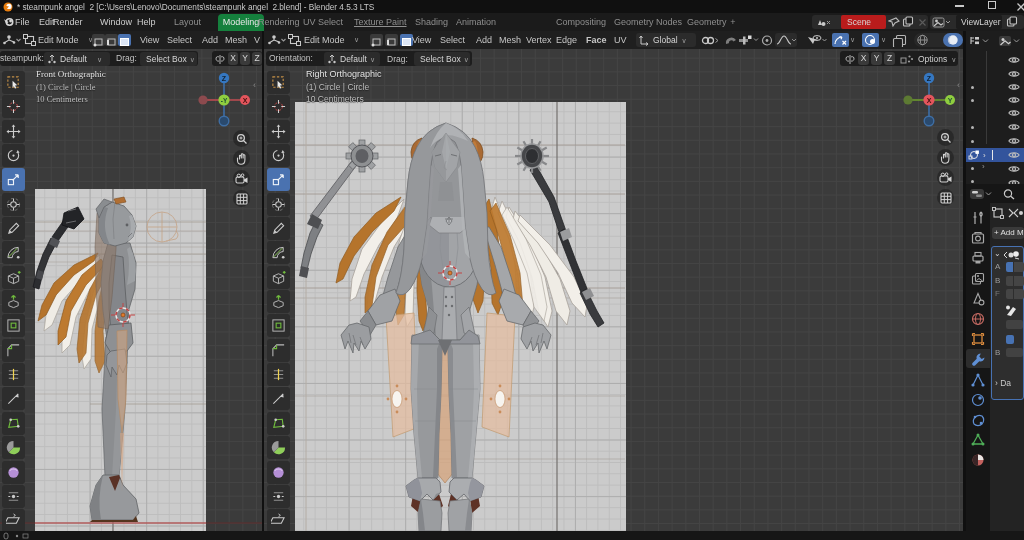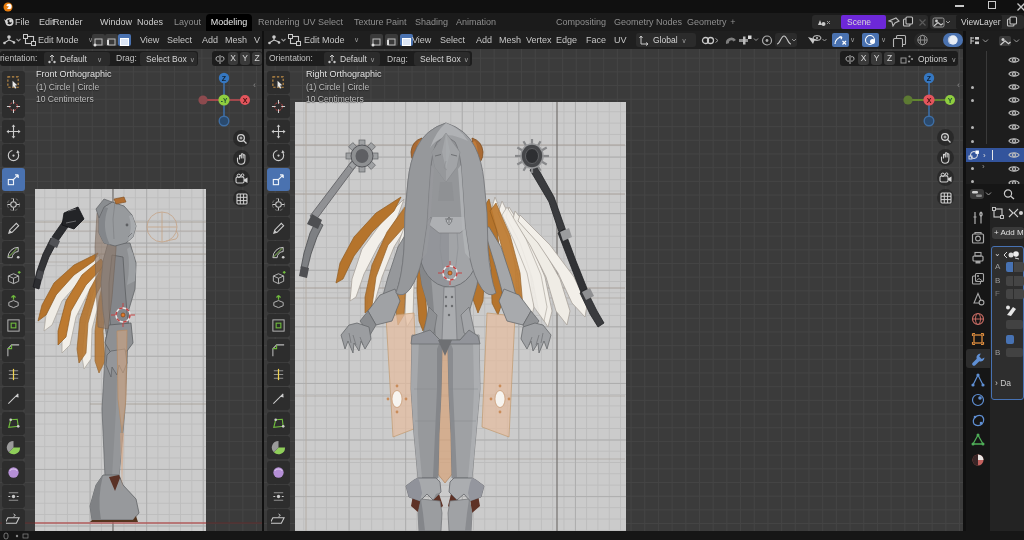--- a/index.html
+++ b/index.html
@@ -2,21 +2,21 @@
 <html><head><meta charset="utf-8">
 <style>
 *{margin:0;padding:0;box-sizing:border-box;}
 html,body{width:1024px;height:540px;overflow:hidden;background:#101010;}
 body{font-family:"Liberation Sans",sans-serif;position:relative;}
 .abs{position:absolute;}
 #titlebar{left:0;top:0;width:1024px;height:13px;background:#101010;color:#c9c9c9;font-size:9px;}
 #menubar{left:0;top:13px;width:1024px;height:18px;background:#1b1b1b;}
 .mi{position:absolute;top:0;height:18px;line-height:18px;color:#cecece;font-size:9px;}
 .tab{position:absolute;top:1px;height:17px;line-height:17px;color:#8f8f8f;font-size:9px;text-align:center;white-space:nowrap;}
-.tab.act{background:#000000;color:#e8e8e8;border-radius:4px 4px 0 0;}
+.tab.act{background:#15803d;color:#e8e8e8;border-radius:4px 4px 0 0;margin-left:12px;}
 .mi,.hm,.ts,.vtext{white-space:nowrap;}
 .hdr{background:#1f1f1f;height:18px;top:31px;}
 .hm{position:absolute;top:0;height:18px;line-height:18px;color:#c6c6c6;font-size:9px;}
 .pill{position:absolute;background:#2b2b2b;border-radius:3px;color:#d6d6d6;font-size:8.5px;}
 .tgl{position:absolute;top:3px;width:13px;height:12px;background:#3a3a3a;border-radius:2px;}
 .tgl.b{background:#4a72b0;}
 #vpL{left:0;top:49px;width:262px;height:482px;overflow:hidden;background-color:#3b3b3b;background-image:linear-gradient(#444 1px,transparent 1px),linear-gradient(90deg,#444 1px,transparent 1px);background-size:13.7px 13.7px;background-position:-4px -5px;}
 #vpR{left:264px;top:49px;width:699px;height:482px;overflow:hidden;background-color:#3b3b3b;background-image:linear-gradient(#444 1px,transparent 1px),linear-gradient(90deg,#444 1px,transparent 1px);background-size:13.7px 13.7px;background-position:-3px -5px;}
 .paper{position:absolute;background-color:#cbcbcb;
 background-image:linear-gradient(#adadad 1px,transparent 1px),linear-gradient(90deg,#adadad 1px,transparent 1px),linear-gradient(#bdbdbd 1px,transparent 1px),linear-gradient(90deg,#bdbdbd 1px,transparent 1px);
@@ -38,59 +38,60 @@
 .arr{position:absolute;color:#9a9a9a;font-size:8px;}
 </style></head>
 <body>
 
 <div class="abs" id="titlebar">
 <svg class="abs" style="left:3px;top:2px" width="10" height="10" viewBox="0 0 10 10">
       <circle cx="5" cy="5" r="4.5" fill="#e87d0d"></circle>
       <circle cx="6" cy="4.4" r="2.6" fill="#fff"></circle>
       <path d="M1 3.5 L6 4.5 L4 6.5 Z" fill="#e87d0d"></path>
     </svg>
+<div class="abs" style="left:17px;top:1.5px;font-size:8.3px;letter-spacing:-0.05px;">* steampunk angel&nbsp; 2 [C:\Users\Lenovo\Documents\steampunk angel&nbsp; 2.blend] - Blender 4.5.3 LTS</div>
 <div class="abs" style="left:955px;top:5px;width:9px;height:1.5px;background:#c9c9c9;"></div>
 <div class="abs" style="left:988px;top:1px;width:8px;height:8px;border:1.5px solid #c9c9c9;"></div>
 <svg class="abs" style="left:1017px;top:3px" width="8" height="8" viewBox="0 0 8 8">
       <path d="M0.5 0.5 L7.5 7.5 M7.5 0.5 L0.5 7.5" stroke="#c9c9c9" stroke-width="1.3"></path>
     </svg>
 </div>
 
 <div class="abs" id="menubar">
 <svg class="abs" style="left:3px;top:3px" width="13" height="12" viewBox="0 0 13 12">
       <circle cx="6.5" cy="6" r="3.2" fill="none" stroke="#d8d8d8" stroke-width="1.6"></circle>
       <path d="M1 3.2 L5.5 6 L3.4 8 Z" fill="#d8d8d8"></path>
       <circle cx="7.6" cy="5" r="1.4" fill="#d8d8d8"></circle>
     </svg>
 <div class="mi" style="left:15px;">File</div>
 <div class="mi" style="left:39px;">Edit</div>
 <div class="mi" style="left:53px;">Render</div>
 <div class="mi" style="left:100px;">Window</div>
-<div class="mi" style="left:137px;">Nodes</div>
+<div class="mi" style="left:137px;">Help</div>
 <div class="tab" style="left:174px;width:25px;">Layout</div>
 <div class="tab act" style="left:206px;width:46px;">Modeling</div>
 <div class="tab" style="left:258px;width:34px;">Rendering</div>
 <div class="tab" style="left:303px;width:40px;">UV Select</div>
-<div class="tab" style="left:354px;width:49px;">Texture Paint</div>
+<div class="tab" style="left:354px;width:49px;text-decoration:underline;">Texture Paint</div>
 <div class="tab" style="left:415px;width:33px;">Shading</div>
 <div class="tab" style="left:456px;width:39px;">Animation</div>
 <div class="tab" style="left:507px;width:38px;margin-top:19px;">Rendering</div>
 <div class="tab" style="left:556px;width:47px;">Compositing</div>
 <div class="tab" style="left:614px;width:62px;">Geometry Nodes</div>
 <div class="tab" style="left:687px;width:33px;">Geometry</div>
 <div class="tab" style="left:728px;width:10px;">+</div>
 
 <div class="abs" style="left:812px;top:2px;width:116px;height:14px;background:#2a2a2a;border-radius:3px;"></div>
 <div class="abs" style="left:930px;top:2px;width:94px;height:14px;background:#2a2a2a;border-radius:3px;"></div>
 <svg class="abs" style="left:815px;top:4px" width="16" height="11" viewBox="0 0 16 11">
       <path d="M3 8 L5 3 L7 8 Z" fill="#c9c9c9"></path>
       <circle cx="8.5" cy="7" r="2" fill="#c9c9c9"></circle>
       <path d="M12 4 l3 3 m0 -3 l-3 3" stroke="#999" stroke-width="1"></path>
     </svg>
-<div class="abs" style="left:841px;top:2px;width:45px;height:14px;background:#6d28d9;border-radius:2px;color:#d6d6d6;font-size:8.5px;line-height:14px;text-indent:6px;">Scene</div>
+<div class="abs" style="left:841px;top:2px;width:45px;height:14px;background:#b91c1c;border-radius:2px;color:#d6d6d6;font-size:8.5px;line-height:14px;text-indent:6px;">Scene</div>
 <svg class="abs" style="left:888px;top:4px" width="12" height="10" viewBox="0 0 12 10">
       <path d="M8 1 L11 4 L7 6 L5 9 L4 5 L1 4 Z" fill="none" stroke="#b9b9b9" stroke-width="1.1"></path>
     </svg>
 <svg class="abs" style="left:902px;top:3px" width="12" height="11" viewBox="0 0 12 11">
       <rect x="1.5" y="3" width="6.5" height="7" rx="1" fill="none" stroke="#c2c2c2" stroke-width="1.1"></rect>
       <rect x="4" y="1" width="6.5" height="7" rx="1" fill="#1b1b1b" stroke="#c2c2c2" stroke-width="1.1"></rect>
     </svg>
 <svg class="abs" style="left:919px;top:6px" width="7" height="7" viewBox="0 0 7 7">
       <path d="M0.5 0.5 L6.5 6.5 M6.5 0.5 L0.5 6.5" stroke="#5c5c5c" stroke-width="1.1"></path>
     </svg>
@@ -164,21 +165,21 @@
       </svg></div>
  <div class="tgl b" style="left:136px;"><svg width="13" height="12" viewBox="0 0 13 12">
         <rect x="2.5" y="2.5" width="8" height="7" fill="#dce6f5" stroke="#fff" stroke-width="1"></rect>
       </svg></div>
  <div class="hm" style="left:148px;">View</div>
  <div class="hm" style="left:176px;">Select</div>
  <div class="hm" style="left:212px;">Add</div>
  <div class="hm" style="left:235px;">Mesh</div>
  <div class="hm" style="left:262px;">Vertex</div>
  <div class="hm" style="left:292px;">Edge</div>
- <div class="hm" style="left:322px;">Face</div>
+ <div class="hm" style="left:322px;font-weight:bold;">Face</div>
  <div class="hm" style="left:350px;">UV</div>
  <div class="pill" style="left:372px;top:2px;width:60px;height:14px;line-height:14px;">
    <svg style="position:absolute;left:3px;top:1.5px" width="11" height="11" viewBox="0 0 11 11">
         <path d="M2 1 v8 h7 M2 1 l-1.5 2 M2 1 l1.5 2 M9 9 l-2 -1.5 M9 9 l-2 1.5" stroke="#c9c9c9" stroke-width="1" fill="none"></path>
       </svg>
    <span style="margin-left:17px;">Global</span><span style="color:#9a9a9a;font-size:7px;margin-left:4px;">∨</span></div>
  <svg class="abs" style="left:437px;top:4px" width="20" height="11" viewBox="0 0 20 11">
       <circle cx="4.5" cy="5.5" r="3" fill="none" stroke="#c9c9c9" stroke-width="1.3"></circle>
       <circle cx="9.5" cy="5.5" r="3" fill="none" stroke="#c9c9c9" stroke-width="1.3"></circle>
       <path d="M14.5 3.5 l2.5 2 l-2.5 2" stroke="#9a9a9a" stroke-width="1" fill="none"></path>
@@ -411,21 +412,21 @@
 <circle r="7" fill="none" stroke="#c14444" stroke-width="1.6" stroke-dasharray="3.6 3.6"></circle>
 <path d="M0 -12 V-8 M0 8 V12 M-12 0 H-8 M8 0 H12" stroke="#c14444" stroke-width="1"></path>
 <circle r="2" fill="#e07a2c" stroke="#8a4a1a" stroke-width="0.8"></circle>
 </g>
 
 <line x1="0" y1="474" x2="35" y2="474" stroke="#553232" stroke-width="1.4"></line>
 <line x1="35" y1="474" x2="206" y2="474" stroke="#b05a5a" stroke-width="1.4"></line>
 <line x1="206" y1="474" x2="262" y2="474" stroke="#553232" stroke-width="1.4"></line>
 </svg>
 
-  <div class="ts" style="left:0px;width:198px;"><span style="margin-left:0px;color:#c3c3c3;">rientation:</span></div>
+  <div class="ts" style="left:0px;width:198px;"><span style="margin-left:0px;color:#c3c3c3;">steampunk:</span></div>
   <div class="pill" style="left:44px;top:3px;width:66px;height:14px;line-height:14px;"><svg style="position:absolute;left:3px;top:2px" width="10" height="10" viewBox="0 0 10 10">
         <path d="M5 1 v6 m0 -6 l-2 2 m2 -2 l2 2" stroke="#c9c9c9" stroke-width="1" fill="none"></path>
         <circle cx="2.5" cy="8" r="1.2" fill="#c9c9c9"></circle>
         <circle cx="7.5" cy="8" r="1.2" fill="#c9c9c9"></circle>
       </svg><span style="margin-left:16px;">Default</span><span style="color:#9a9a9a;font-size:7px;margin-left:10px;">∨</span></div>
   <div class="abs" style="left:116px;top:2px;color:#c3c3c3;font-size:8.5px;line-height:15px;">Drag:</div>
   <div class="pill" style="left:140px;top:3px;width:57px;height:14px;line-height:14px;text-indent:6px;">Select Box<span style="color:#9a9a9a;font-size:7px;margin-left:3px;">∨</span></div>
   <div class="ts" style="left:212px;width:50px;">
     <svg style="position:absolute;left:2px;top:3px" width="12" height="11" viewBox="0 0 12 11">
         <path d="M6 1 v9 M5 3 C1 1 1 8 5 7 M7 3 C11 1 11 8 7 7" stroke="#b9b9b9" stroke-width="1" fill="none"></path>
@@ -525,21 +526,21 @@
         <svg width="15" height="15">
           <use href="#i-slide"></use>
         </svg>
       </div>
     <div class="tbtn">
         <svg width="15" height="15">
           <use href="#i-shear"></use>
         </svg>
       </div>
   </div>
-  <div class="vtext" style="left:36px;top:19px;">Front Orthographic<br><span class="sub">(1) Circle | Circle</span><br><span class="sub">10 Centimeters</span></div>
+  <div class="vtext" style="left:36px;top:19px;font-family:Liberation Serif, serif;">Front Orthographic<br><span class="sub">(1) Circle | Circle</span><br><span class="sub">10 Centimeters</span></div>
 
   <svg class="abs" style="left:192px;top:0px" width="64" height="80" viewBox="0 0 64 80">
     <line x1="32" y1="29" x2="32" y2="72" stroke="#3d6ea8" stroke-width="1.6"></line>
     <line x1="11" y1="51" x2="53" y2="51" stroke="#c24d52" stroke-width="1.6"></line>
     <circle cx="32" cy="29" r="5.2" fill="#3577c1"></circle>
       <text x="32" y="32" font-size="7" fill="#123" text-anchor="middle" font-weight="bold">Z</text>
     <circle cx="11" cy="51" r="4.6" fill="#8c4a4e"></circle>
     <circle cx="53" cy="51" r="5" fill="#e4555c"></circle>
       <text x="53" y="54" font-size="7" fill="#411" text-anchor="middle" font-weight="bold">X</text>
     <circle cx="32" cy="72" r="4.8" fill="#2a4a6e" stroke="#3e6ea5" stroke-width="1.4"></circle>

